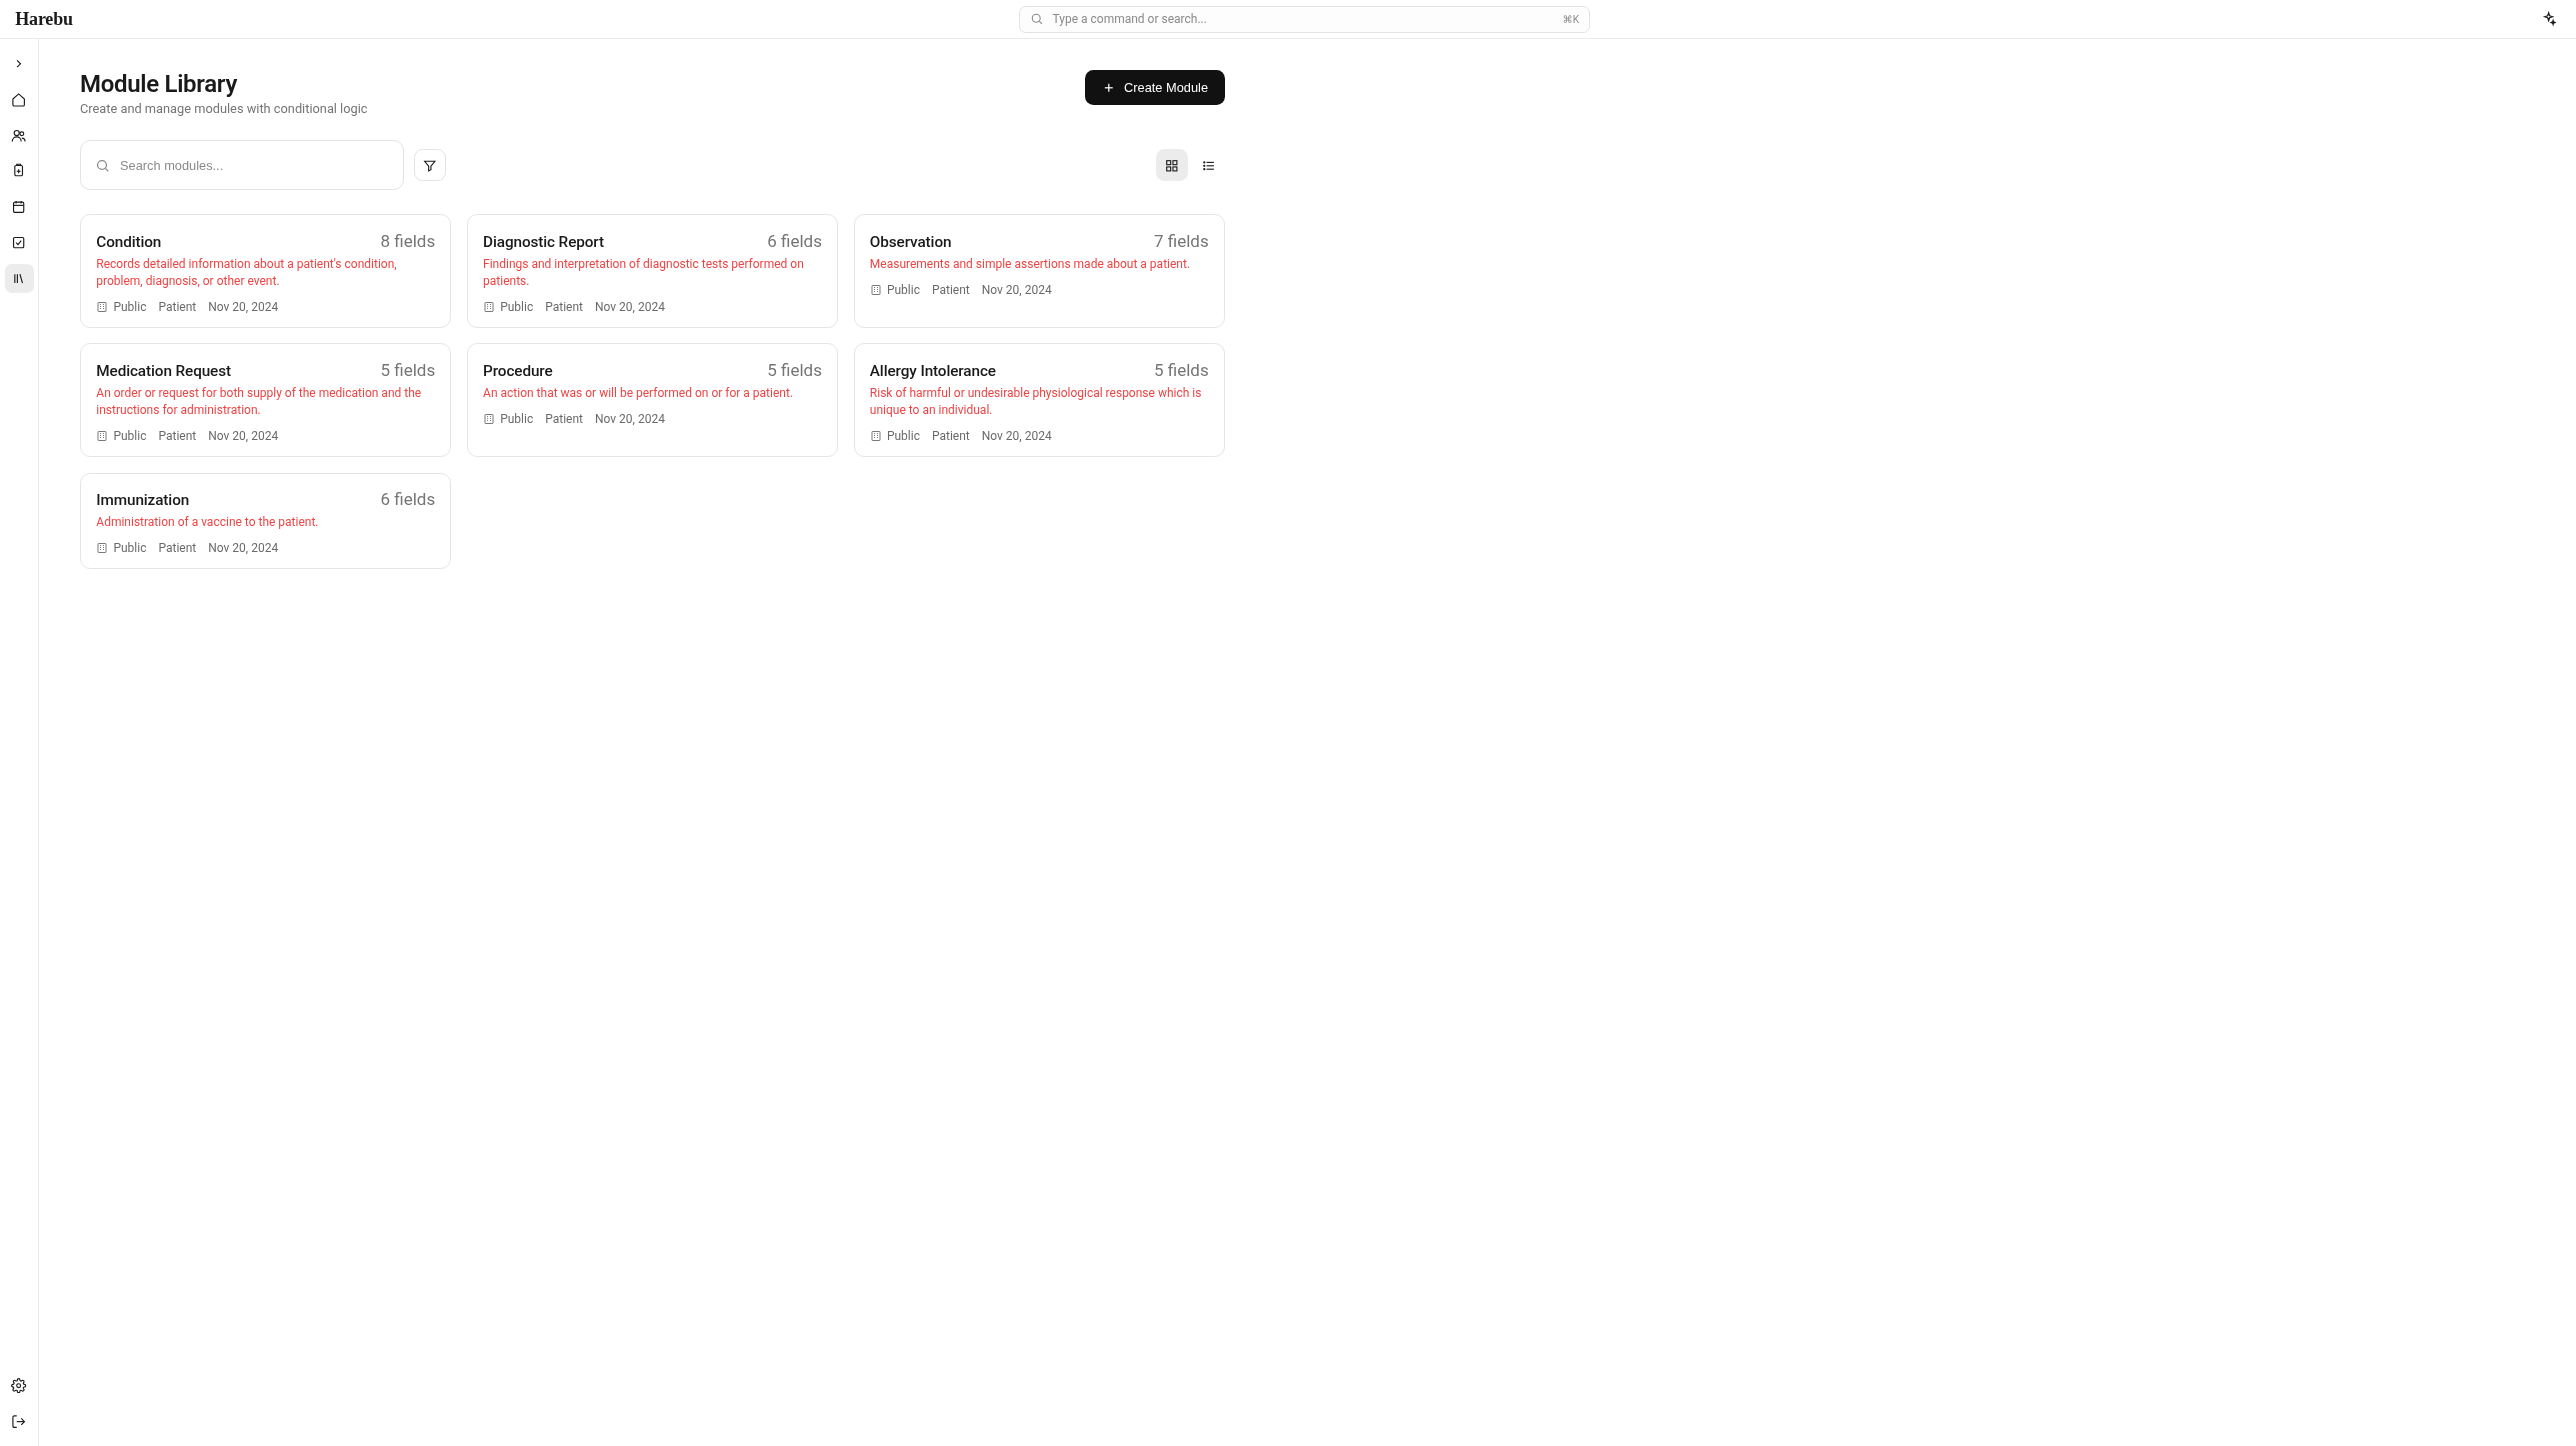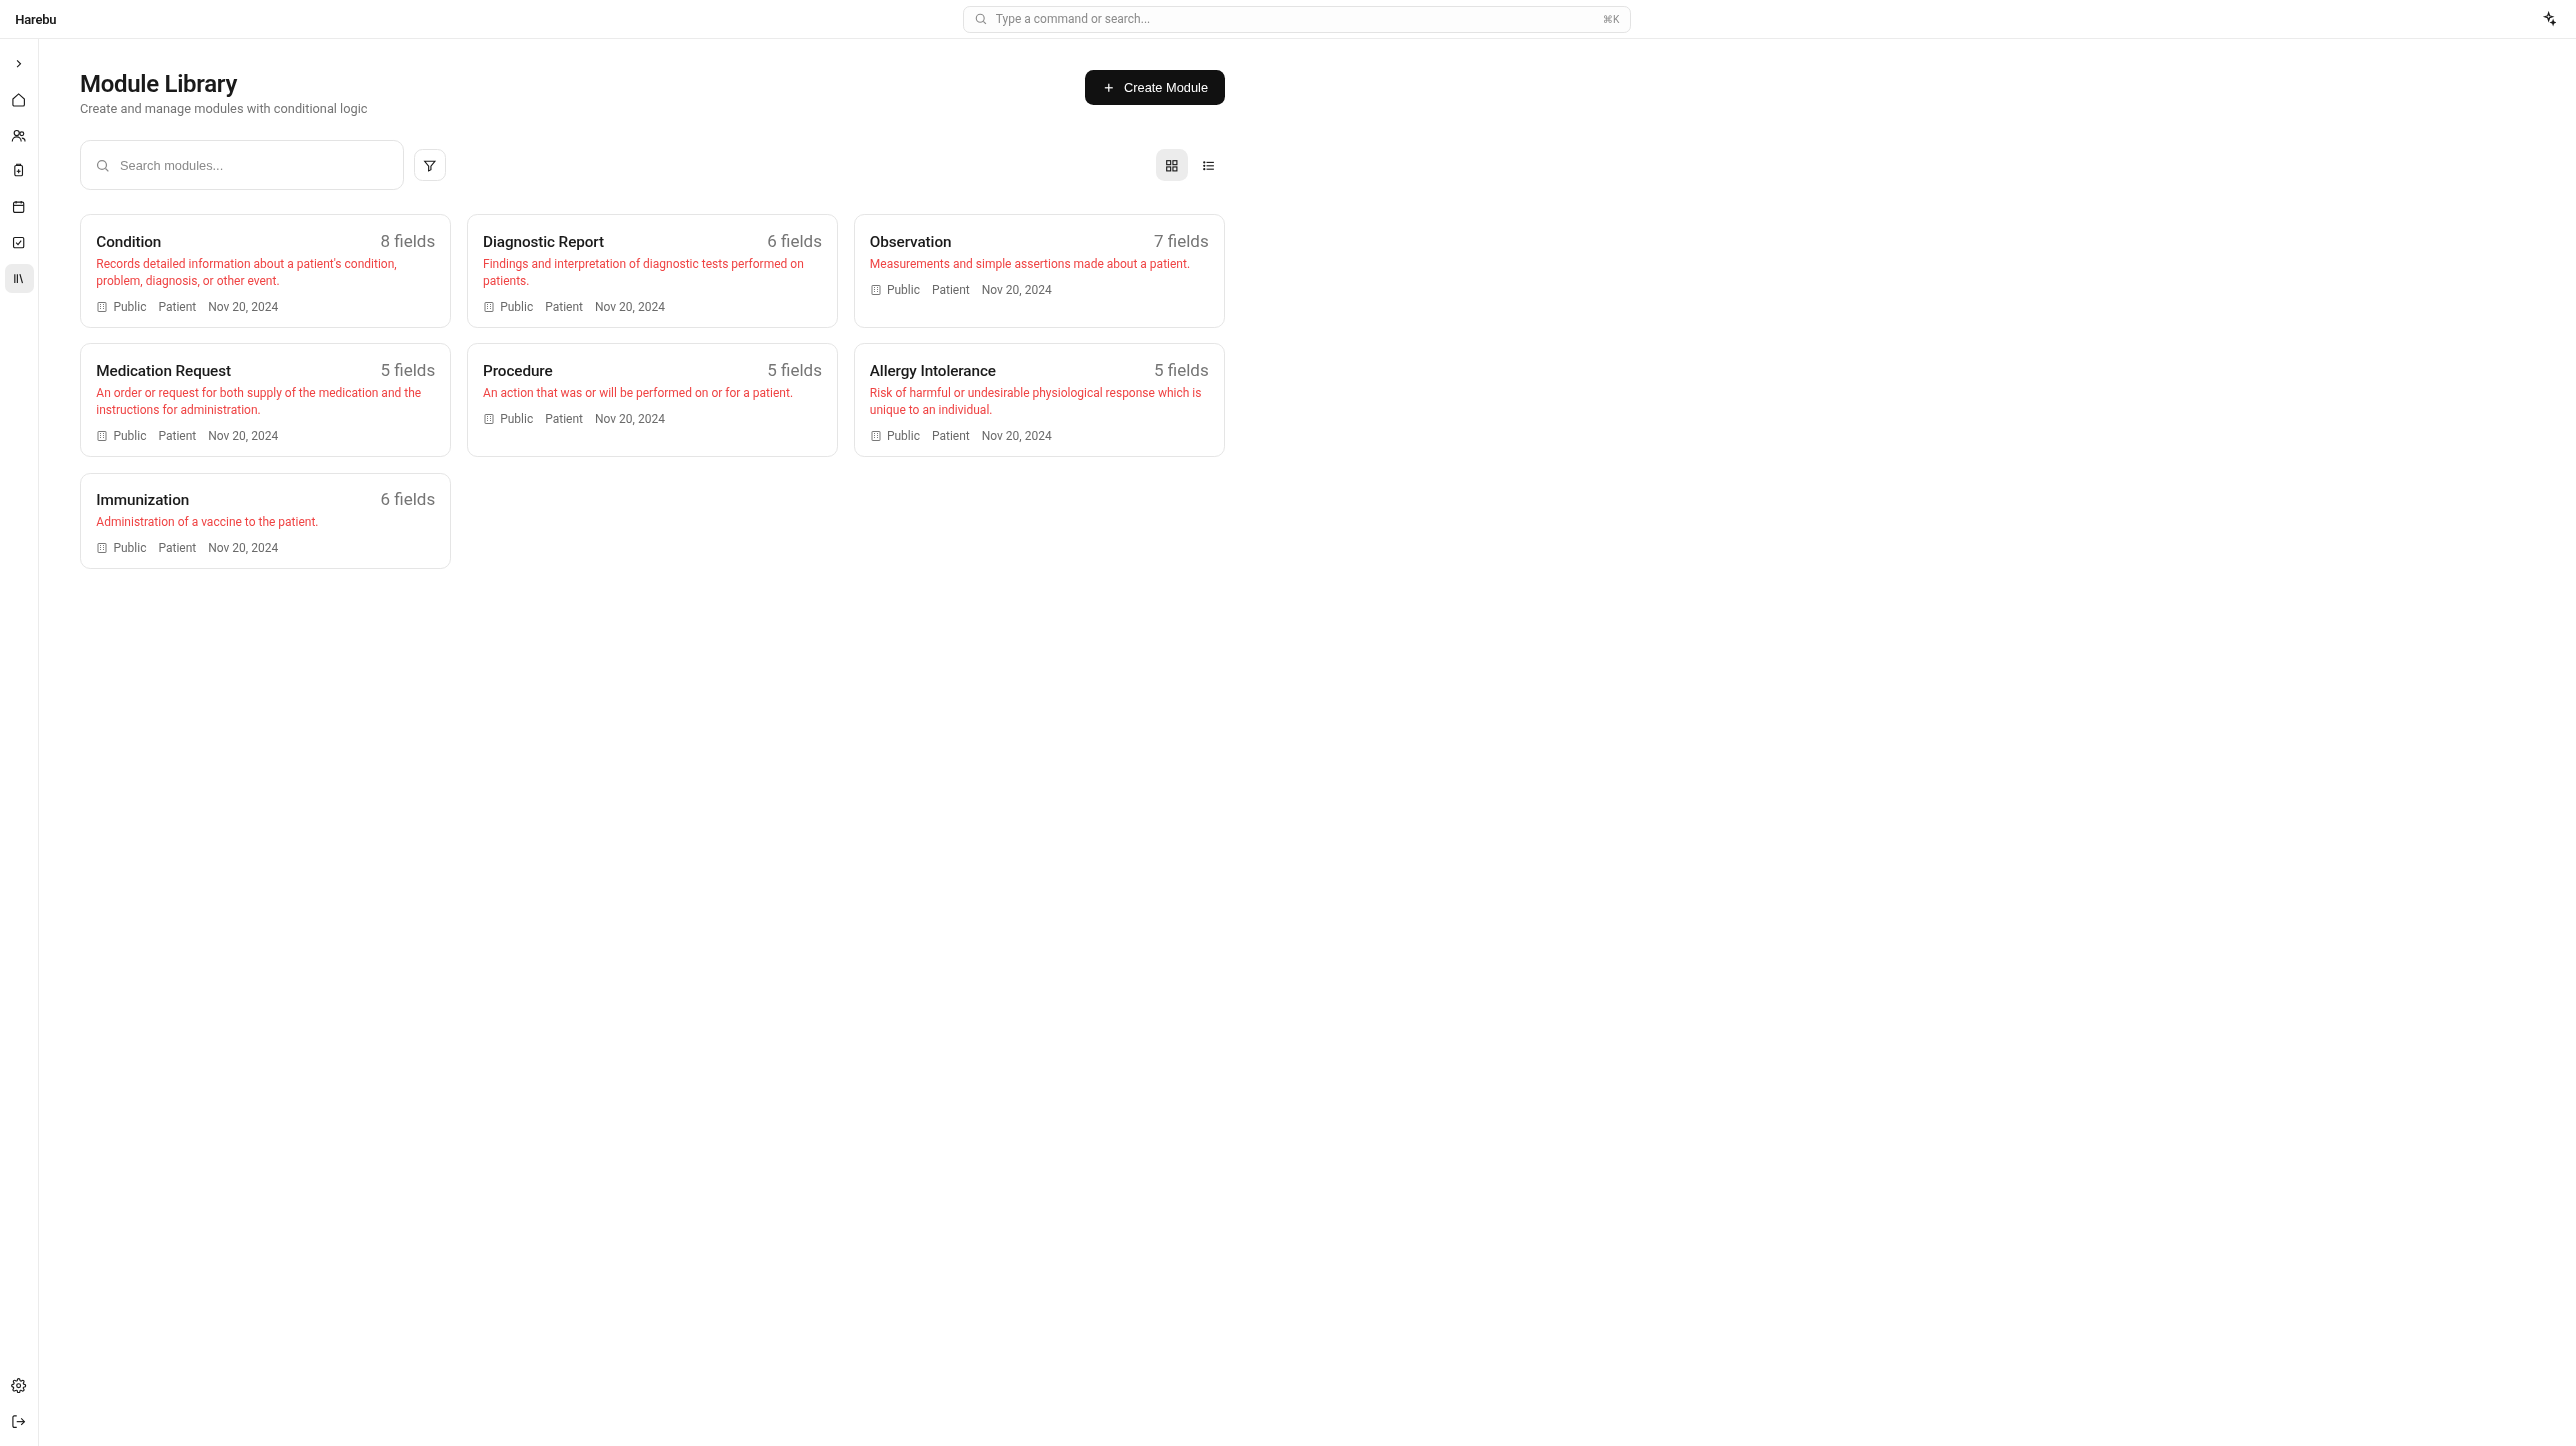--- a/index.html
+++ b/index.html
@@ -16,32 +16,33 @@
     
     .topbar {
       display: flex;
       align-items: center;
       height: 39px;
       padding: 0 15.3px;
       border-bottom: 0.9px solid #ebebeb;
       gap: 17px;
     }
     .logo {
-      font-size: 13px;
+      font-size: 18px;
       font-weight: 600;
       letter-spacing: -0.2px;
       flex-shrink: 0;
+      font-family: Liberation Serif, serif;
     }
     .topbar-center {
       flex: 1;
       display: flex;
       justify-content: center;
     }
     .command-search {
-      width: 668px;
+      width: 571px;
       height: 27px;
       border: 0.9px solid #e3e3e3;
       border-radius: 6.8px;
       display: flex;
       align-items: center;
       padding: 0 10.2px;
       gap: 8.5px;
       color: #8a8a8a;
       background: #fdfdfd;
     }

